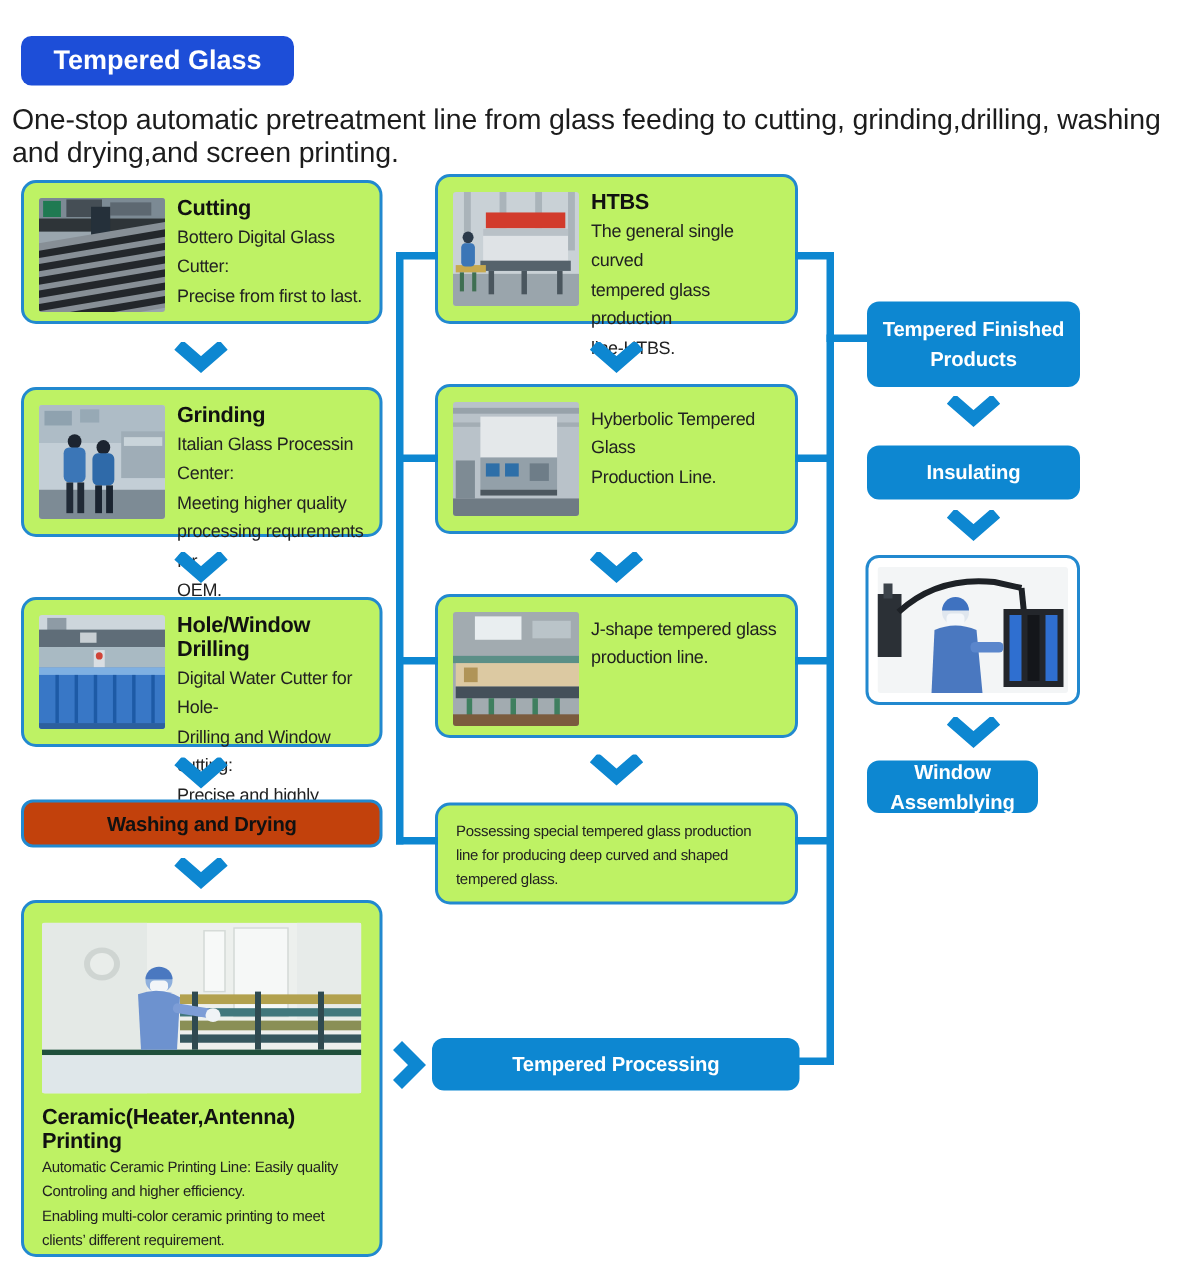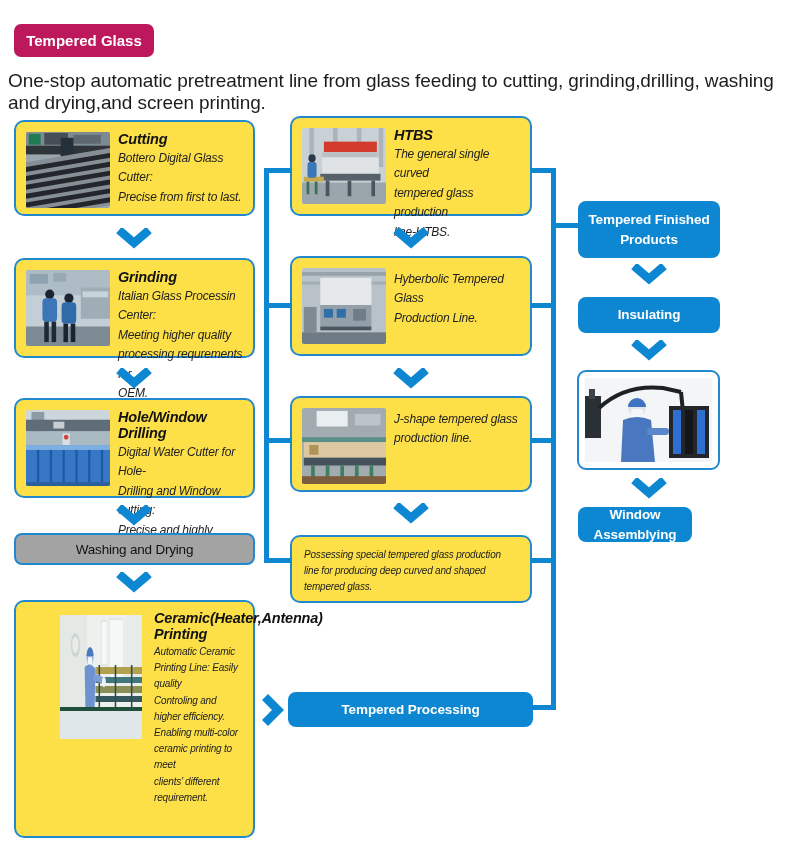--- a/index.html
+++ b/index.html
@@ -1,58 +1,58 @@
 <!DOCTYPE html>
 <html><head>
 <meta charset="utf-8">
 <style>
   html,body{margin:0;padding:0;background:#ffffff;}
   .canvas{
     position:relative;width:800px;height:854px;background:#ffffff;overflow:hidden;
     font-family:"Liberation Sans","DejaVu Sans",sans-serif;color:#1b1b1b;
   }
   .badge{
-    position:absolute;left:14px;top:24px;width:140px;height:33px;
-    background:#be185d;border-radius:7px;color:#ffffff;font-weight:bold;
-    font-size:15px;display:flex;align-items:center;justify-content:center;
+    position:absolute;left:14px;top:24px;width:182px;height:33px;
+    background:#1d4ed8;border-radius:7px;color:#ffffff;font-weight:bold;
+    font-size:18px;display:flex;align-items:center;justify-content:center;
   }
   .subtitle{
     position:absolute;left:8px;top:70px;width:788px;font-size:19px;
     letter-spacing:-0.1px;color:#1c1c1c;
   }
   .card{
-    position:absolute;background:#fde047;border:2px solid #2289cf;border-radius:10px;
-    display:flex;align-items:flex-start;box-sizing:border-box;font-style:italic;
+    position:absolute;background:#bef264;border:2px solid #2289cf;border-radius:10px;
+    display:flex;align-items:flex-start;box-sizing:border-box;
   }
   .card .photo{flex:none;margin:10px 0 0 10px;width:84px;height:76px;overflow:hidden;border-radius:2px;}
   .card .photo svg{display:block;width:100%;height:100%;}
   .card .content{padding:8px 6px 0 8px;min-width:0;}
   .title{font-weight:bold;font-size:14.5px;color:#111;margin:1px 0 2px;letter-spacing:-0.2px;}
   .bodytx{font-size:12px;line-height:1.62;color:#222;white-space:pre-line;letter-spacing:-0.2px;}
   .bodytx.tight{font-size:10px;}
   .pill{
-    position:absolute;background:#a3a3a3;border:2px solid #2289cf;border-radius:8px;
-    display:flex;align-items:center;justify-content:center;font-weight:normal;
+    position:absolute;background:#c2410c;border:2px solid #2289cf;border-radius:8px;
+    display:flex;align-items:center;justify-content:center;font-weight:bold;
     font-size:13.5px;color:#111;box-sizing:border-box;letter-spacing:-0.2px;
   }
   .solid{
     position:absolute;background:#0d87d1;border-radius:8px;color:#ffffff;font-weight:bold;
     font-size:13.5px;display:flex;align-items:center;justify-content:center;text-align:center;
     box-sizing:border-box;line-height:1.45;padding:2px 6px;letter-spacing:-0.1px;
   }
   .photo-frame{
     position:absolute;background:#ffffff;border:2px solid #2289cf;border-radius:9px;
     box-sizing:border-box;padding:6px;
   }
   .photo-frame svg{display:block;width:100%;height:100%;border-radius:2px;}
   .line{position:absolute;background:#0d87d1;}
   .chev{position:absolute;width:36px;height:22px;}
   .chev svg,.chev-r svg{display:block;width:100%;height:100%;}
   .chev-r{position:absolute;width:22px;height:32px;}
-  .ceramic-card{flex-direction:row;align-items:stretch;padding-left:44px;}
+  .ceramic-card{flex-direction:column;align-items:stretch;}
   .ceramic-card .photo-lg{margin:13px auto 0;width:213px;height:124px;overflow:hidden;border-radius:2px;}
   .ceramic-card .photo-lg svg{display:block;width:100%;height:100%;}
   .ceramic-card .content{padding:7px 12px 0 12px;}
 </style>
 </head>
 <body>
 
 <div class="canvas">
 
   <div class="badge">Tempered Glass</div>

